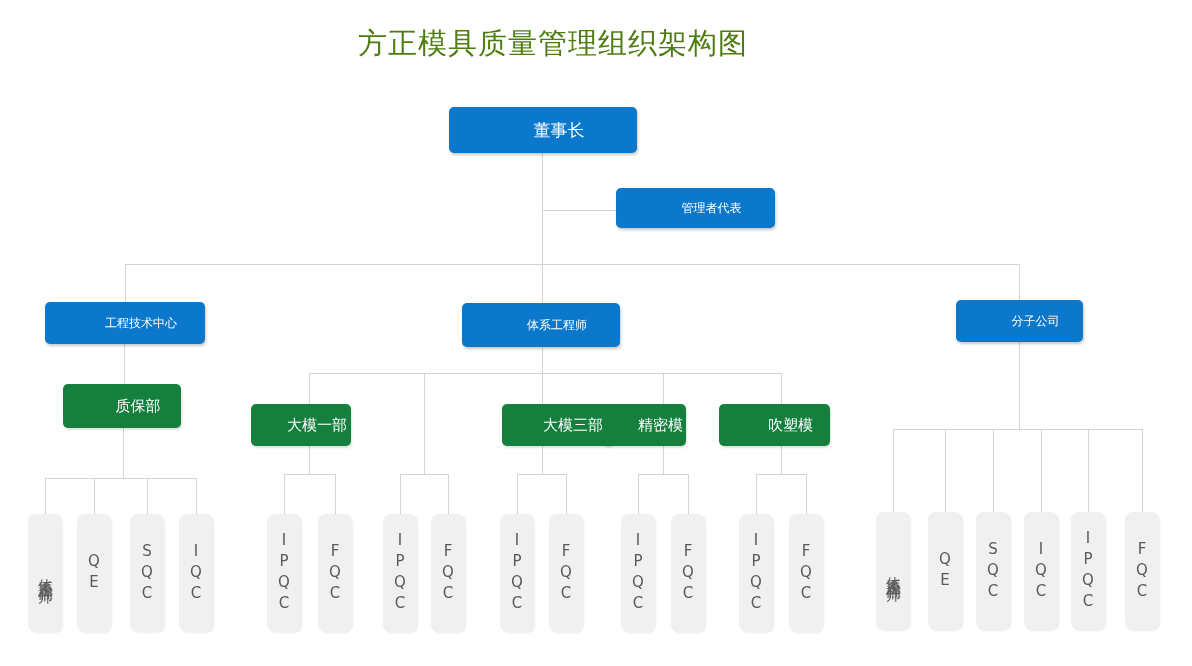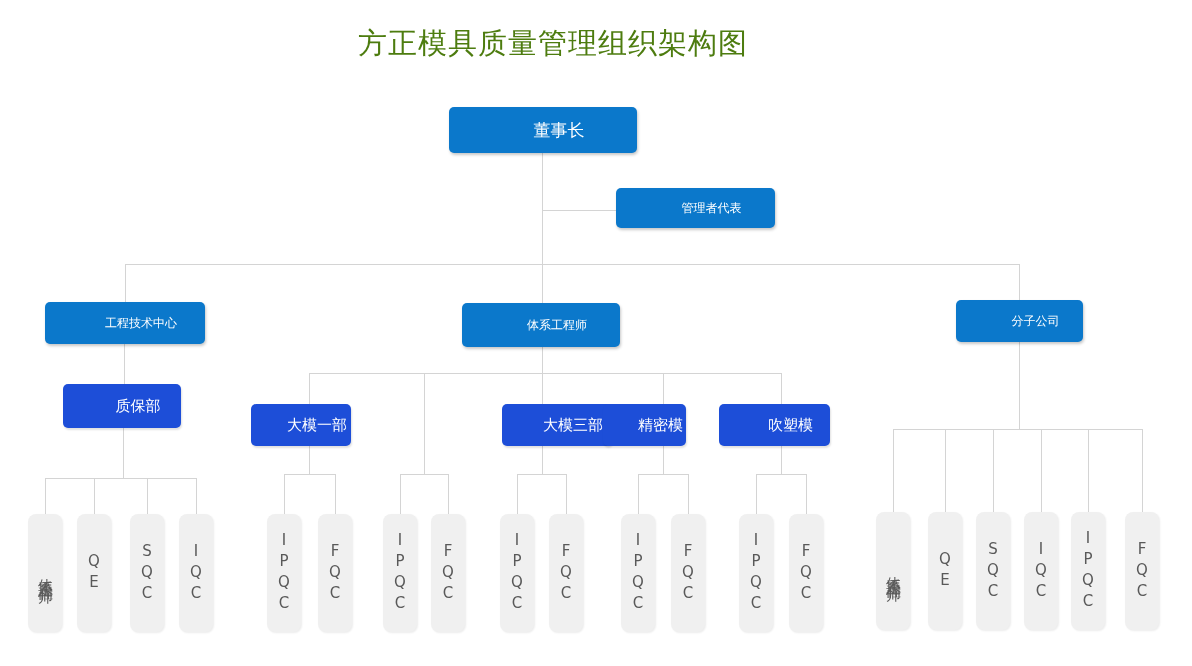--- a/index.html
+++ b/index.html
@@ -9,21 +9,21 @@
   }
   .title{
     position:absolute;left:150px;top:24px;width:806px;text-align:center;
     font-size:29px;font-weight:400;color:#4d7c0f;letter-spacing:1px;
   }
   .node{
     position:absolute;display:flex;align-items:center;justify-content:center;
     color:#ffffff;border-radius:5px;z-index:2;box-sizing:border-box;padding-left:32px;
   }
   .lv1{background:#0b78cb;font-size:12px;box-shadow:1px 2px 3px rgba(0,0,0,.22);}
-  .lv2{background:#1d4ed8;font-size:15px;box-shadow:1px 2px 2px rgba(0,0,0,.12);text-align:right;}
+  .lv2{background:#15803d;font-size:15px;box-shadow:1px 2px 2px rgba(0,0,0,.12);text-align:right;}
   .leaf{
     position:absolute;display:flex;align-items:center;justify-content:center;
     background:#f0f0f0;color:#595959;border-radius:8px;z-index:2;
     writing-mode:vertical-rl;text-orientation:upright;
     font-size:15px;letter-spacing:3px;box-shadow:1px 1px 2px rgba(0,0,0,.08);
     top:514px;height:118px;width:34px;
   }
   .hl,.vl{position:absolute;background:#d4d4d4;z-index:1;}
   .hl{height:1px;}
   .vl{width:1px;}

